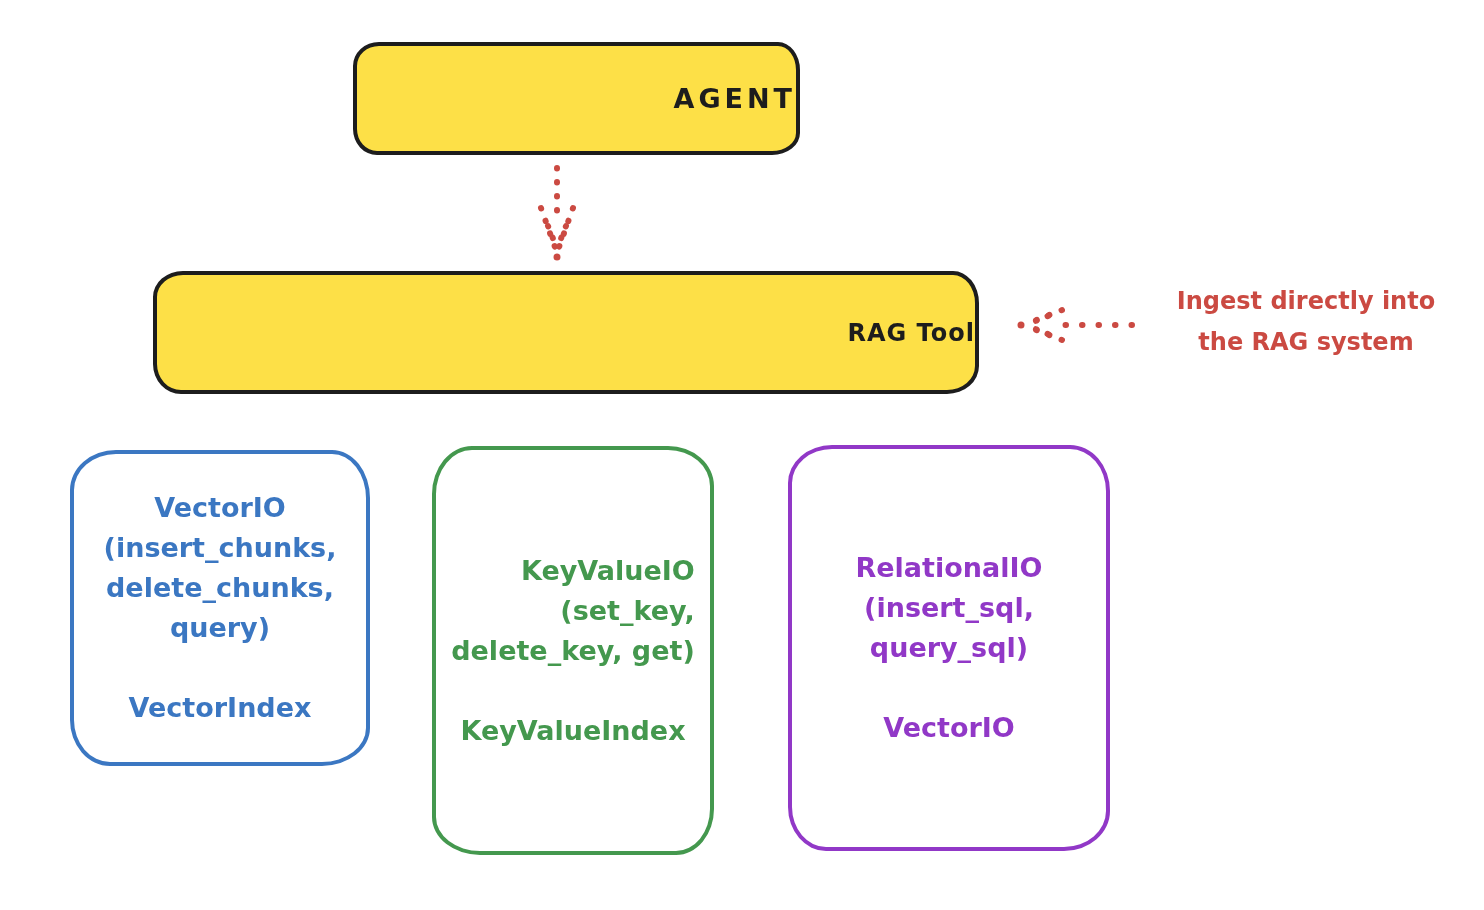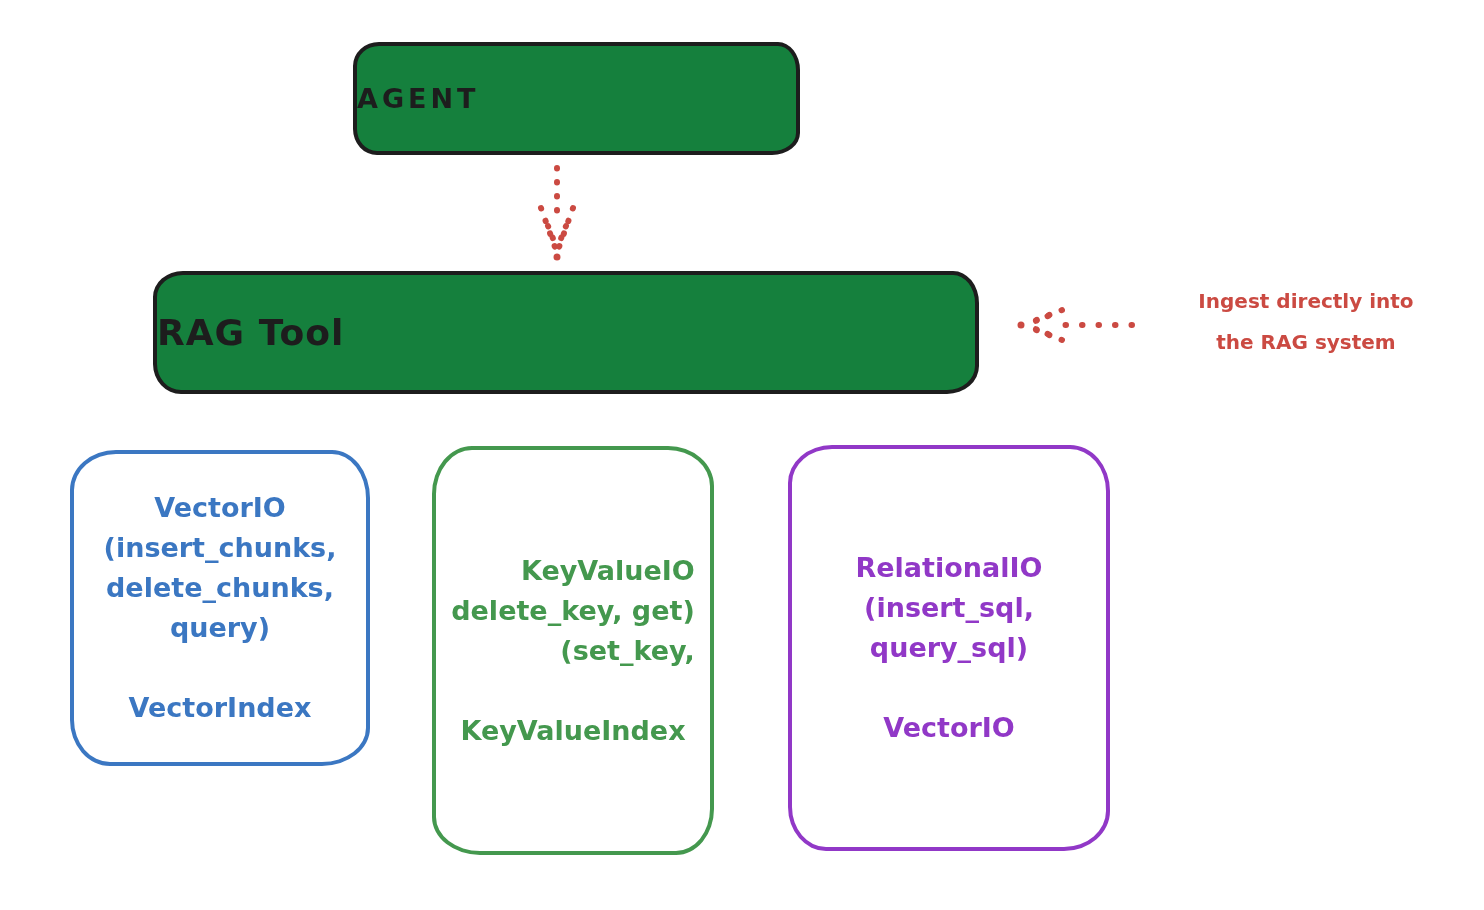--- a/index.html
+++ b/index.html
@@ -13,25 +13,25 @@
     font-family: "DejaVu Sans", sans-serif;
     position: relative;
     overflow: hidden;
   }
   .stage {
     position: absolute;
     inset: 0;
   }
   .node {
     position: absolute;
-    background: #15803d;
+    background: #fde047;
     box-sizing: border-box;
     display: flex;
     align-items: center;
-    justify-content: flex-start;
+    justify-content: flex-end;
   }
   .node-black {
     border: 4px solid #1d1d1d;
     color: #1d1d1d;
   }
   .agent-box {
     left: 353px;
     top: 42px;
     width: 447px;
     height: 113px;
@@ -43,21 +43,21 @@
     letter-spacing: 4px;
   }
   .rag-box {
     left: 153px;
     top: 271px;
     width: 826px;
     height: 123px;
     border-radius: 30px 26px 32px 28px / 26px 32px 28px 30px;
   }
   .rag-box .label {
-    font-size: 36px;
+    font-size: 24px;
     font-weight: bold;
     letter-spacing: 1px;
   }
   .card {
     position: absolute;
     background: #ffffff;
     box-sizing: border-box;
     border-width: 4px;
     border-style: solid;
     display: flex;
@@ -100,21 +100,21 @@
   .card-index {
     margin-top: 40px;
   }
   .note {
     position: absolute;
     left: 1134px;
     top: 281px;
     width: 344px;
     text-align: center;
     color: #cb4a42;
-    font-size: 20px;
+    font-size: 24px;
     font-weight: bold;
     line-height: 41px;
   }
   .arrow {
     position: absolute;
   }
   .arrow-down {
     left: 534px;
     top: 160px;
   }
@@ -165,22 +165,22 @@
       <div>(insert_chunks,</div>
       <div>delete_chunks,</div>
       <div>query)</div>
     </div>
     <div class="card-index">VectorIndex</div>
   </div>
 
   <div class="card card-green">
     <div>
       <div>KeyValueIO</div>
+      <div>(set_key,</div>
       <div>delete_key, get)</div>
-      <div>(set_key,</div>
     </div>
     <div class="card-index">KeyValueIndex</div>
   </div>
 
   <div class="card card-purple">
     <div>
       <div>RelationalIO</div>
       <div>(insert_sql,</div>
       <div>query_sql)</div>
     </div>

